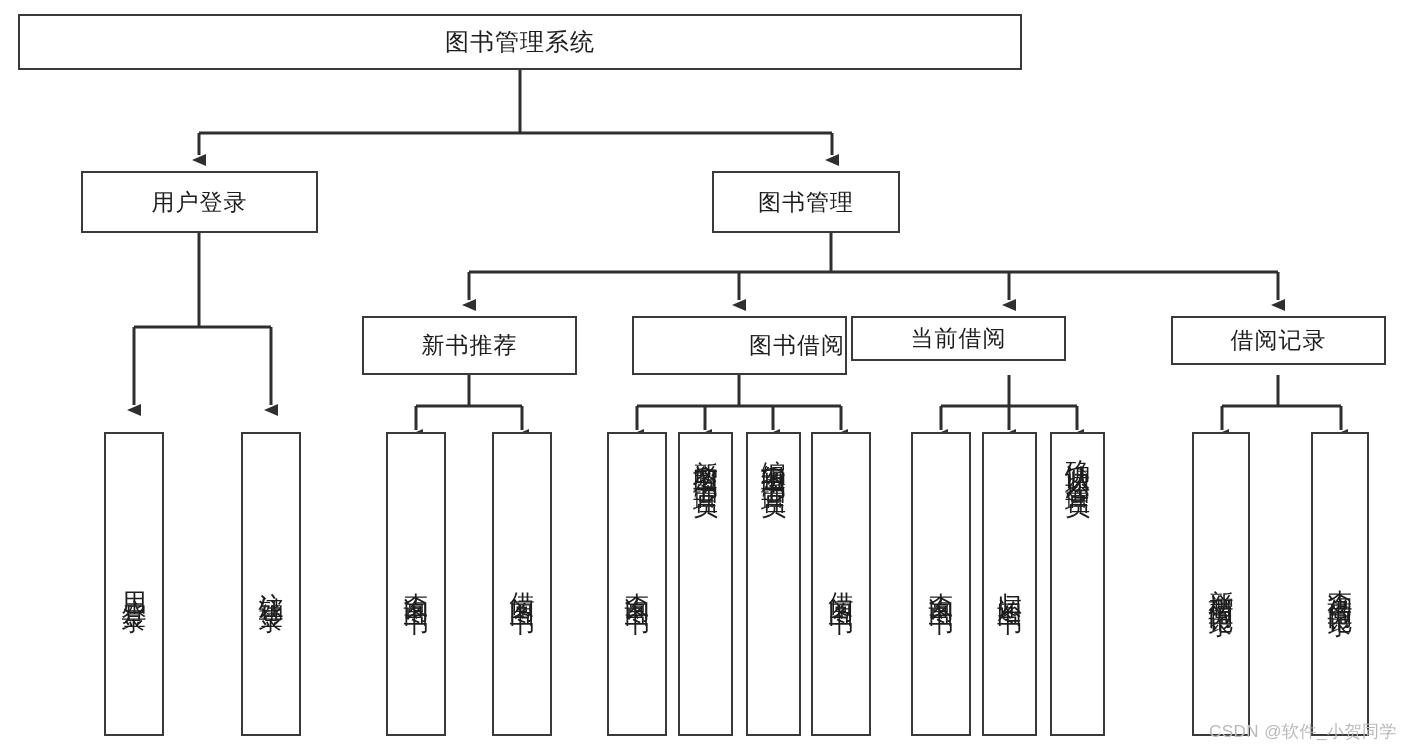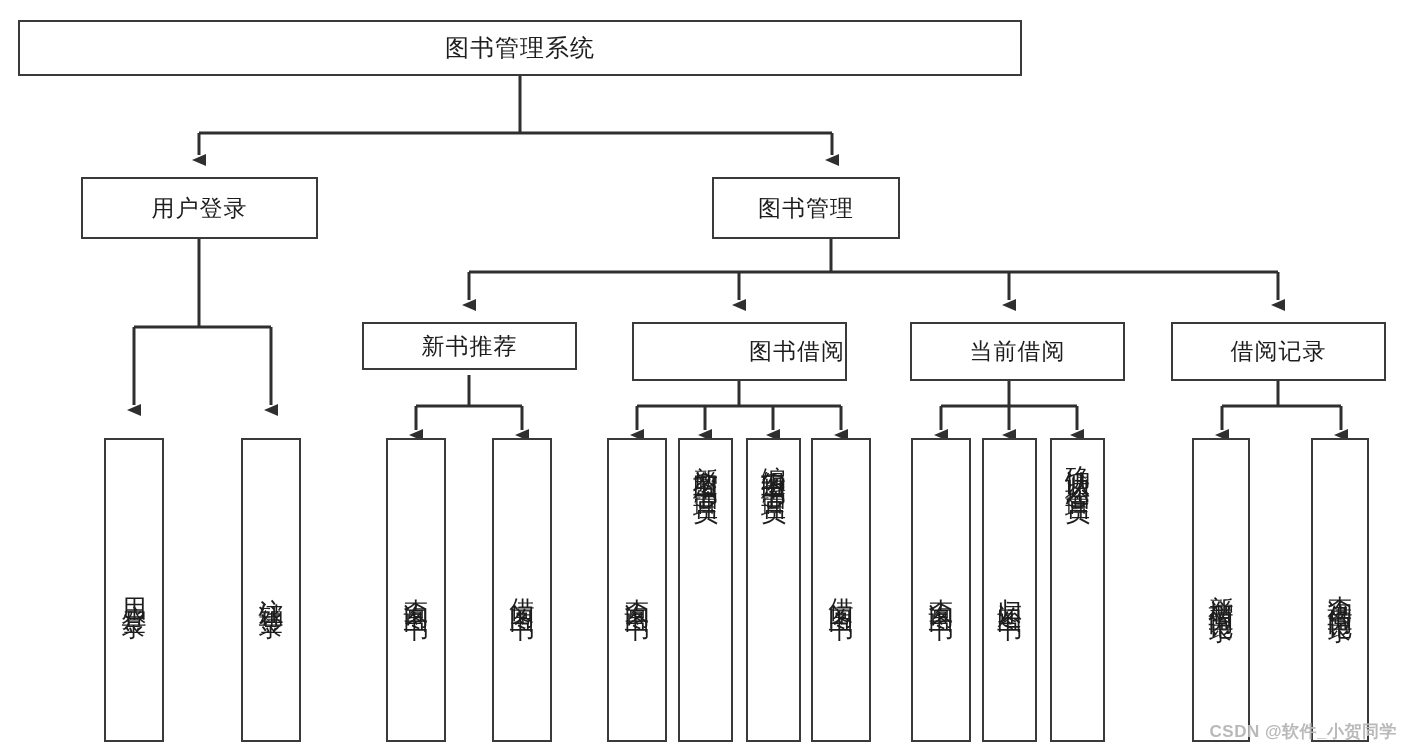--- a/index.html
+++ b/index.html
@@ -27,21 +27,20 @@
   }
   .node {
     position: absolute;
     box-sizing: border-box;
     background: #ffffff;
     border: 2px solid #3a3a3a;
     display: flex;
     align-items: center;
     justify-content: center;
     color: #1d1d1d;
-    margin-top: 6px;
   }
   .node-label {
     display: block;
     text-align: center;
     line-height: 1.08;
     letter-spacing: 1px;
     white-space: nowrap;
   }
   
   .h-node .node-label {
@@ -71,21 +70,20 @@
     align-items: flex-start;
   }
   .watermark {
     position: absolute;
     right: 8px;
     bottom: 4px;
     font-size: 17px;
     color: #b9b9b9;
     letter-spacing: 0.5px;
     white-space: nowrap;
-    font-weight: bold;
   }
 </style>
 </head>
 <body>
 
 <div id="canvas">
 
   <svg id="wires" viewBox="0 0 1405 747" width="1405" height="747">
     <defs>
       <marker id="arrow" markerWidth="12" markerHeight="14" refX="1" refY="7" orient="auto" markerUnits="userSpaceOnUse">
@@ -141,33 +139,33 @@
   </div>
 
   <div class="node h-node" style="left:81px; top:171px; width:237px; height:62px;">
     <span class="node-label">用户登录</span>
   </div>
 
   <div class="node h-node" style="left:712px; top:171px; width:188px; height:62px;">
     <span class="node-label">图书管理</span>
   </div>
 
-  <div class="node h-node" style="left:362px; top:316px; width:215px; height:48px;">
+  <div class="node h-node" style="left:362px; top:316px; width:215px; height:59px;">
     <span class="node-label">新书推荐</span>
   </div>
 
   <div class="node h-node" style="left:632px; top:316px; width:215px; height:59px;justify-content:flex-end;">
     <span class="node-label">图书借阅</span>
   </div>
 
-  <div class="node h-node" style="left:910px; top:316px; width:215px; height:59px;">
+  <div class="node h-node" style="left:851px; top:316px; width:215px; height:45px;">
     <span class="node-label">当前借阅</span>
   </div>
 
-  <div class="node h-node" style="left:1171px; top:316px; width:215px; height:59px;">
+  <div class="node h-node" style="left:1171px; top:316px; width:215px; height:49px;">
     <span class="node-label">借阅记录</span>
   </div>
 
   <div class="node v-node" style="left:104px; top:432px; width:60px; height:304px;">
     <span class="node-label">用户登录</span>
   </div>
 
   <div class="node v-node" style="left:241px; top:432px; width:60px; height:304px;">
     <span class="node-label">注销登录</span>
   </div>

